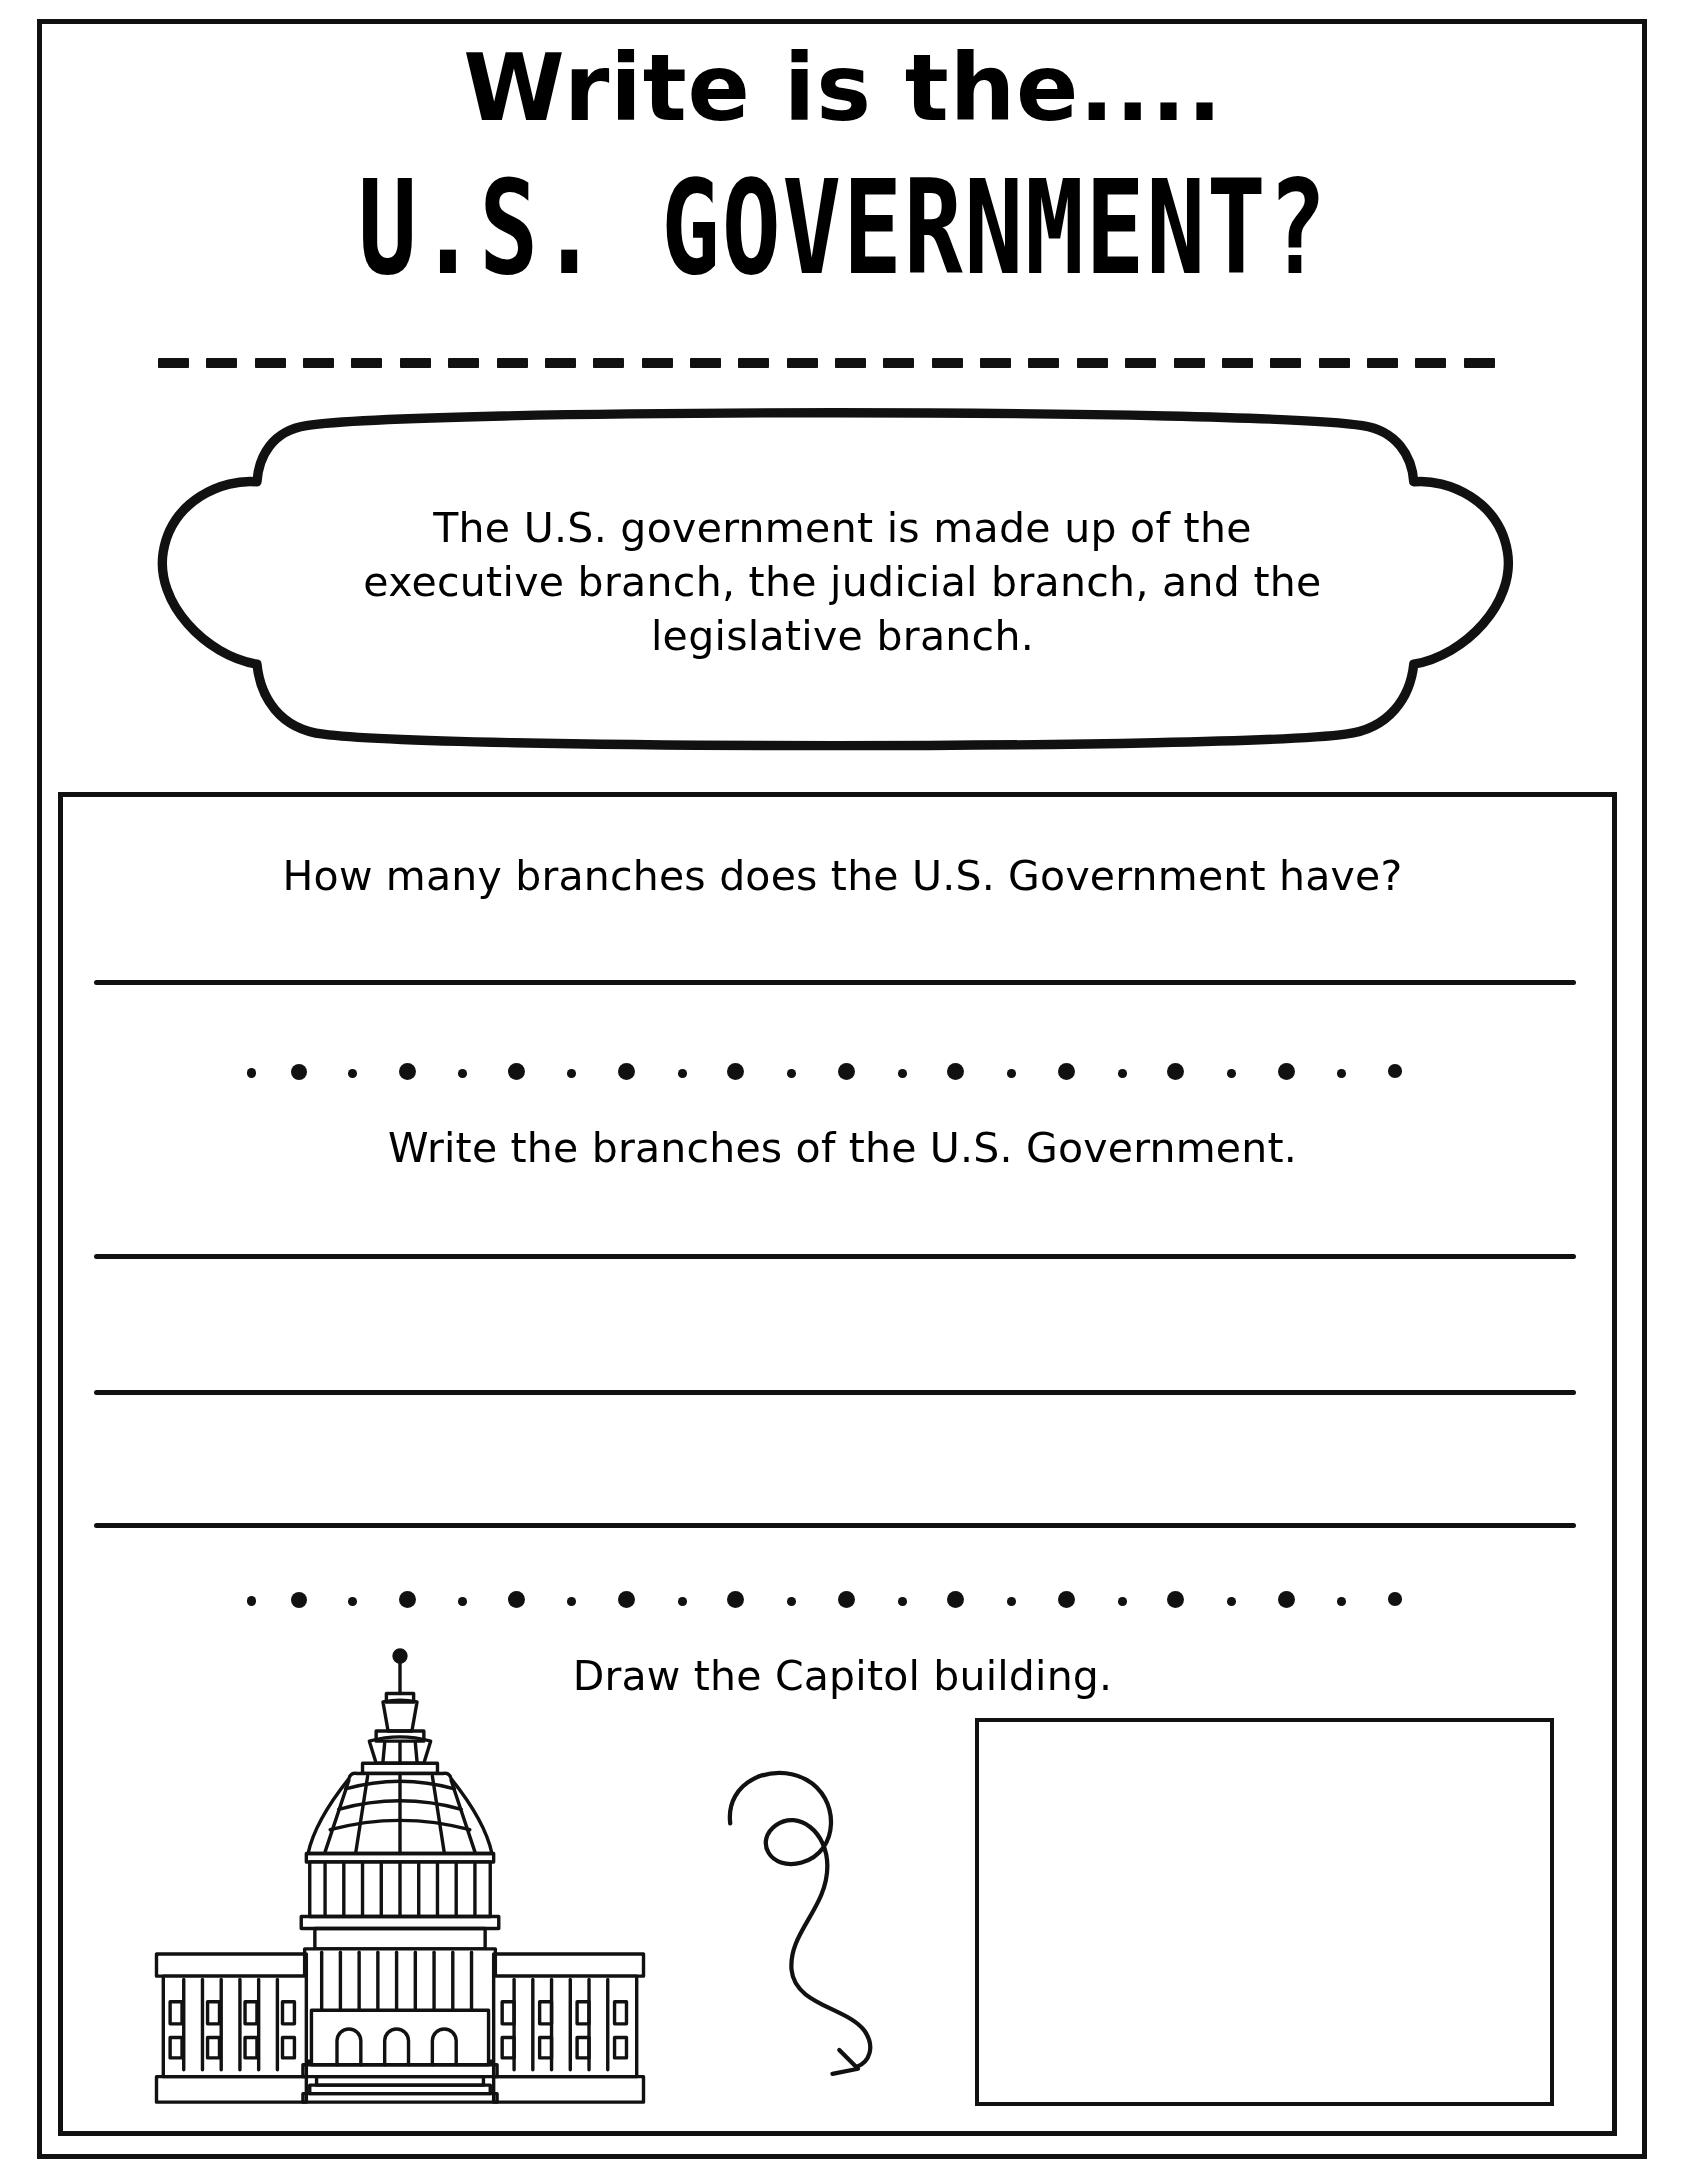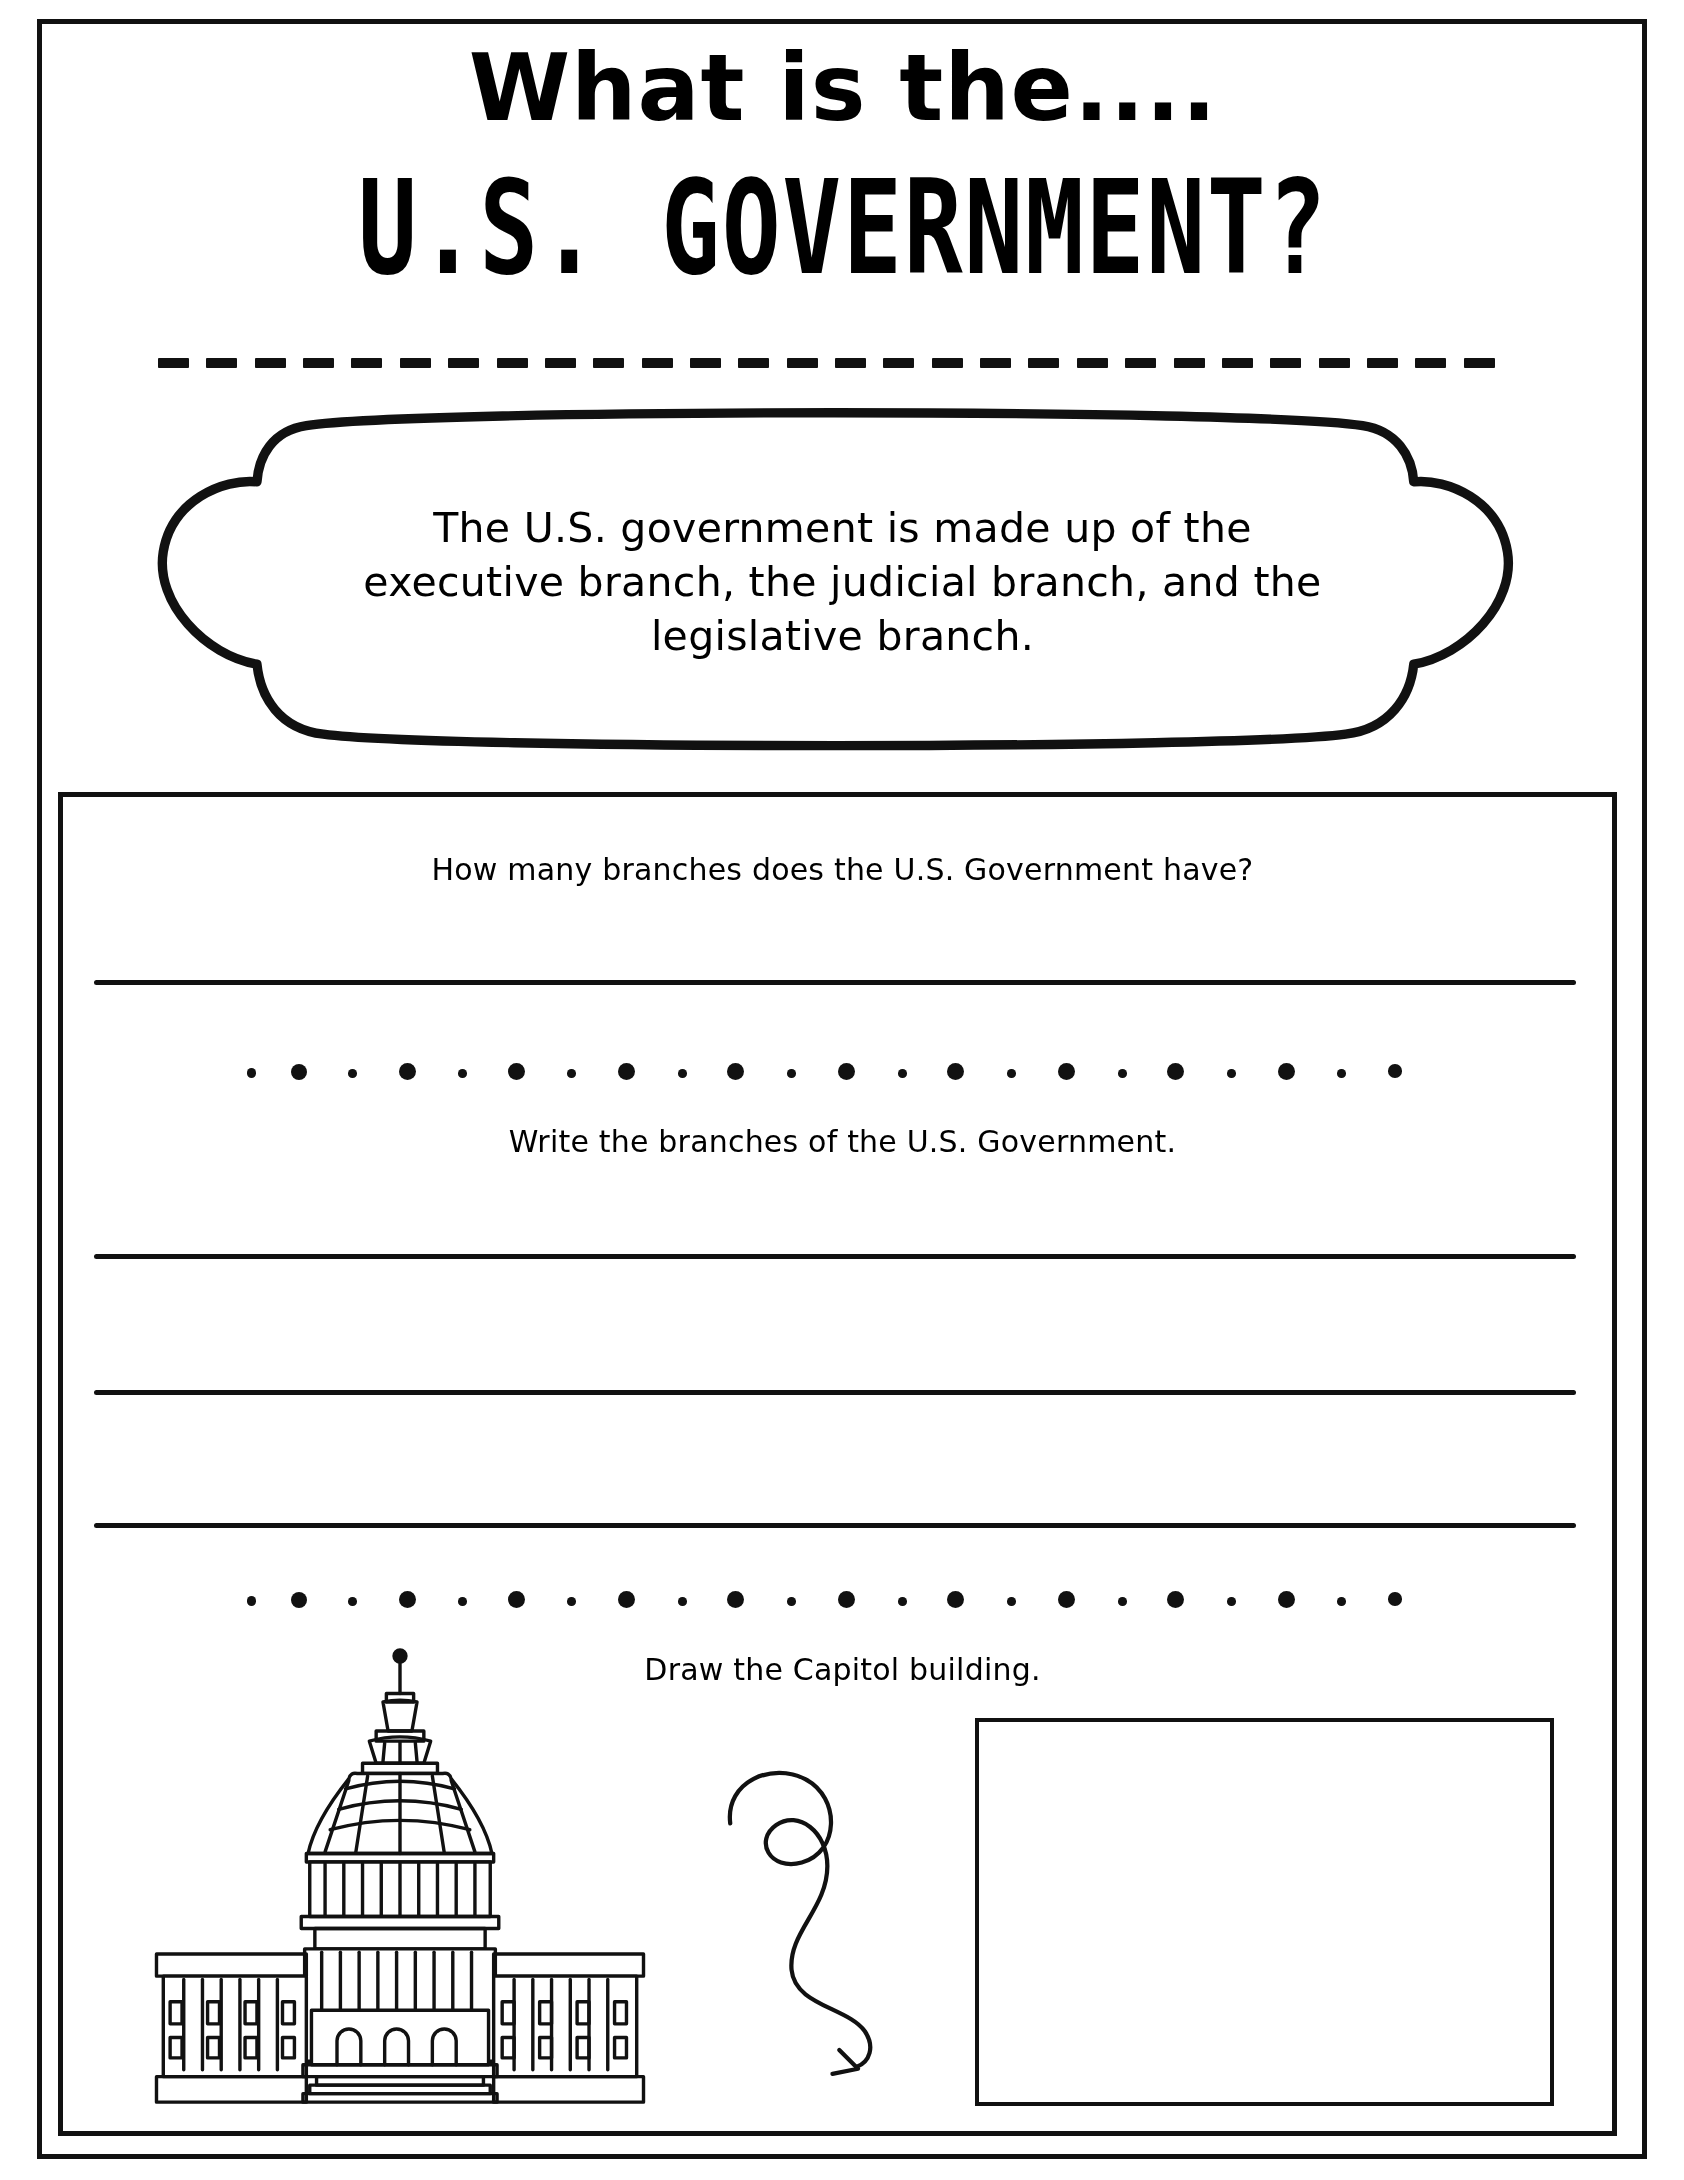--- a/index.html
+++ b/index.html
@@ -114,21 +114,21 @@
     width: 1559px;
     height: 1344px;
     border: 5.1px solid #111111;
     box-sizing: border-box;
   }
 
   .q-text {
     position: absolute;
     width: 100%;
     text-align: center;
-    font-size: 30px;
+    font-size: 41px;
     letter-spacing: 0.2px;
   }
 
   .rule {
     position: absolute;
     height: 5.1px;
     background: #111111;
     border-radius: 2.6px;
   }
 
@@ -177,21 +177,21 @@
   .squiggle svg { width: 100%; height: 100%; display: block; }
 </style>
 </head>
 <body>
 
 <div class="page">
 
   <div class="page-border"></div>
 
   <div class="title-wrap">
-    <div class="title-line1">What is the....</div>
+    <div class="title-line1">Write is the....</div>
     <div class="title-line2">U.S. GOVERNMENT?</div>
   </div>
 
   <div class="dash-divider">
     <span></span>
       <span></span>
       <span></span>
       <span></span>
       <span></span>
       <span></span>

